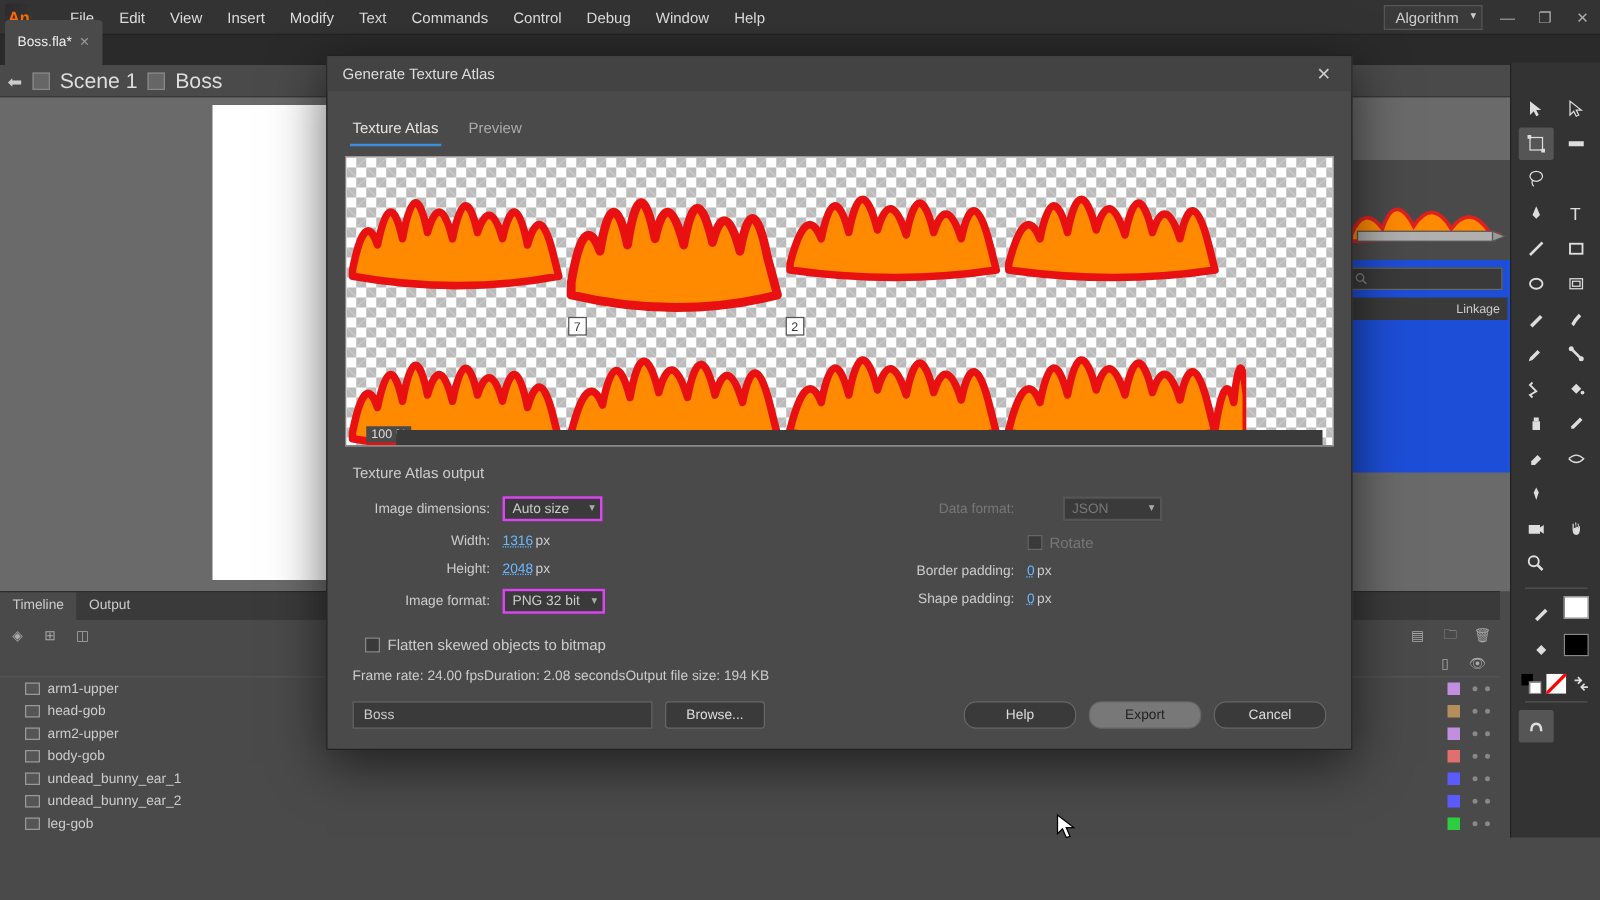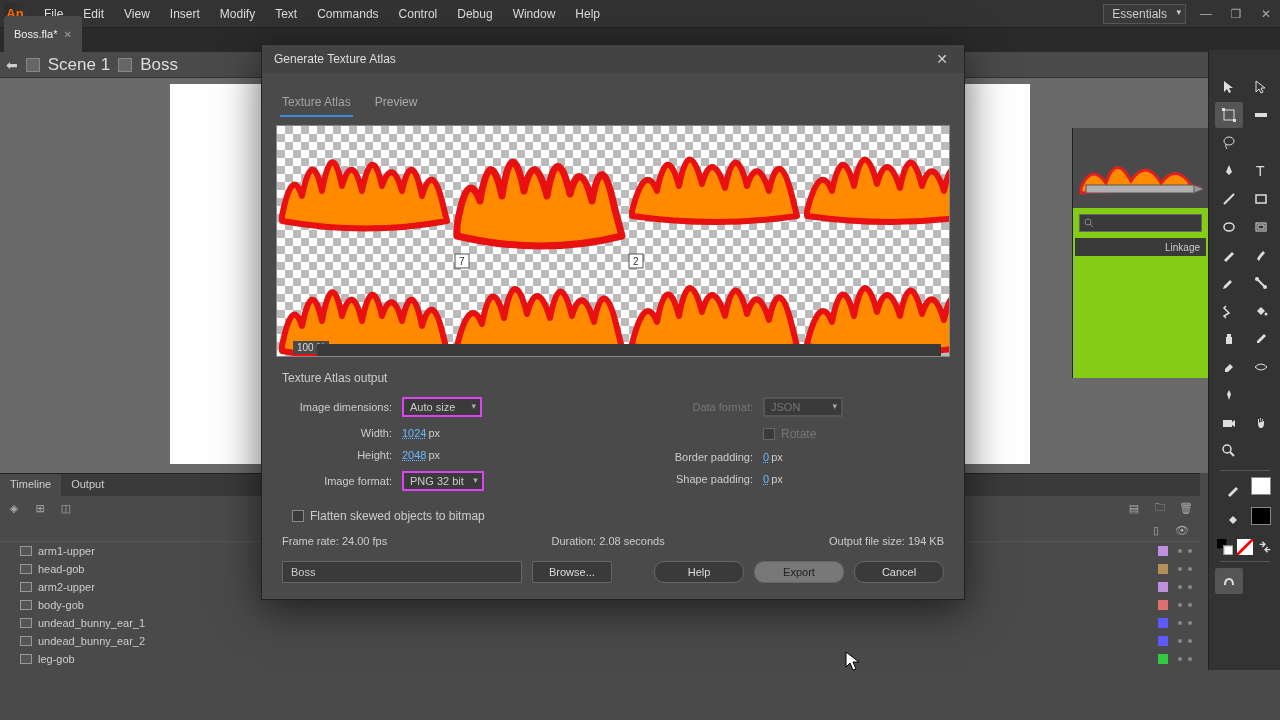--- a/index.html
+++ b/index.html
@@ -1,20 +1,20 @@
 <!DOCTYPE html>
 <html><head>
 <meta charset="utf-8">
 <style>
 * { margin: 0; padding: 0; box-sizing: border-box; font-family: "Segoe UI", Arial, sans-serif; }
 body { background: #333333; color: #cccccc; font-size: 12px; overflow: hidden; width: 1280px; height: 720px; position: relative; }
 
 
 .menu-bar { height: 28px; background: #333333; display: flex; align-items: center; padding: 0 4px; border-bottom: 1px solid #222; }
-.app-logo { width: 22px; height: 22px; background: linear-gradient(135deg, #2a2a2a, #3a3a3a); border-radius: 3px; display: flex; align-items: center; justify-content: center; margin-right: 8px; color: #ff6a00; font-weight: bold; font-size: 13px; }
+.app-logo { width: 22px; height: 22px; background: linear-gradient(135deg, #2a2a2a, #3a3a3a); border-radius: 3px; display: flex; align-items: center; justify-content: center; margin-right: 20px; color: #ff6a00; font-weight: bold; font-size: 13px; }
 .menu-item { padding: 4px 10px; color: #ddd; cursor: pointer; }
 .menu-right { margin-left: auto; display: flex; align-items: center; gap: 10px; }
 .workspace-dd { background: #3a3a3a; border: 1px solid #555; padding: 2px 18px 2px 8px; color: #ccc; position: relative; }
 .workspace-dd::after { content: "▾"; position: absolute; right: 4px; font-size: 9px; }
 .win-ctrl { width: 20px; height: 16px; display: flex; align-items: center; justify-content: center; color: #aaa; cursor: pointer; }
 
 
 .tab-bar { height: 24px; background: #2a2a2a; display: flex; align-items: flex-end; padding-left: 4px; }
 .file-tab { background: #4a4a4a; padding: 12px 10px; border-radius: 3px 3px 0 0; display: flex; align-items: center; gap: 6px; font-size: 11px; color: #eee; }
 .tab-close { font-size: 10px; color: #999; cursor: pointer; }
@@ -47,68 +47,68 @@
 
 .tool-strip { position: absolute; right: 0; top: 50px; width: 72px; height: 620px; background: #333333; border-left: 1px solid #222; display: flex; flex-direction: column; align-items: center; padding-top: 24px; gap: 2px; }
 .tool-row { display: flex; gap: 4px; }
 .tool-btn { width: 28px; height: 26px; display: flex; align-items: center; justify-content: center; color: #ccc; cursor: pointer; border-radius: 2px; }
 .tool-btn.active { background: #555; }
 .tool-btn svg { width: 16px; height: 16px; }
 .tool-sep { width: 50px; height: 1px; background: #555; margin: 4px 0; }
 .color-swatch { width: 20px; height: 18px; border: 1px solid #888; }
 
 
-.modal-backdrop { position: absolute; top: 44px; left: 261px; width: 704px; background: #4a4a4a; border: 1px solid #222; box-shadow: 0 10px 40px rgba(0,0,0,0.6); z-index: 100; }
+.modal-backdrop { position: absolute; top: 44px; left: 261px; width: 821px; background: #4a4a4a; border: 1px solid #222; box-shadow: 0 10px 40px rgba(0,0,0,0.6); z-index: 100; }
 .modal-title { height: 28px; display: flex; align-items: center; padding: 0 12px; font-size: 12px; color: #ddd; background: #434343; }
 .modal-close { margin-left: auto; width: 20px; height: 20px; display: flex; align-items: center; justify-content: center; cursor: pointer; color: #ccc; font-size: 14px; }
 .modal-body { padding: 10px 14px 16px; }
 .modal-tabs { display: flex; gap: 20px; padding: 8px 4px 0; }
 .modal-tab { padding: 4px 2px 6px; color: #aaa; cursor: pointer; font-size: 12px; }
-.modal-tab.active { color: #a3a3a3; border-bottom: 2px solid #3a8edb; }
+.modal-tab.active { color: #e5e5e5; border-bottom: 2px solid #3a8edb; }
 
 .atlas-preview { margin-top: 8px; border: 1px solid #888; background-color: #fff; position: relative; height: 232px; overflow: hidden; }
 .checker { position: absolute; inset: 0; background-image: linear-gradient(45deg,#bbb 25%,transparent 25%),linear-gradient(-45deg,#bbb 25%,transparent 25%),linear-gradient(45deg,transparent 75%,#bbb 75%),linear-gradient(-45deg,transparent 75%,#bbb 75%); background-size: 16px 16px; background-position: 0 0,0 8px,8px -8px,-8px 0; }
 .flames { position: absolute; inset: 0; }
 .zoom-label { position: absolute; left: 16px; bottom: 2px; background: #4a4a4a; color: #ddd; font-size: 10px; padding: 1px 4px; }
 .scroll-h { position: absolute; left: 40px; right: 8px; bottom: 0; height: 12px; background: #3a3a3a; }
 
 .form-section { padding: 14px 6px 4px; }
 .form-title { color: #ccc; margin-bottom: 12px; font-size: 12px; }
 .form-grid { display: grid; grid-template-columns: 1fr 1fr; column-gap: 60px; }
 .form-row { display: flex; align-items: center; margin-bottom: 10px; }
 .form-label { width: 110px; text-align: right; margin-right: 10px; color: #ccc; font-size: 11px; }
 .form-label.disabled { color: #777; }
 .select-ctrl { background: #3a3a3a; border: 2px solid #d946ef; padding: 2px 18px 2px 6px; color: #ccc; font-size: 11px; position: relative; min-width: 80px; }
 .select-ctrl::after { content: "▾"; position: absolute; right: 4px; font-size: 9px; color: #aaa; }
-.select-ctrl.disabled { color: #777; border-color: #555; }
+.select-ctrl.disabled { color: #777; border-color: #555; margin-left: 28px; }
 .value-text { color: #6bb8ff; font-size: 11px; text-decoration: underline dotted; }
 .value-unit { color: #ccc; margin-left: 2px; font-size: 11px; }
 .checkbox-row { display: flex; align-items: center; gap: 6px; margin-top: 8px; margin-left: 10px; text-align: center; }
 .checkbox-box { width: 12px; height: 12px; border: 1px solid #888; background: #3a3a3a; }
 .checkbox-box.disabled { border-color: #666; }
 
-.info-row { display: flex; justify-content: space-between; padding: 8px 6px 14px; color: #ccc; font-size: 11px; }
+.info-row { display: flex; padding: 8px 6px 14px; color: #ccc; font-size: 11px; }
 
 .bottom-row { display: flex; align-items: center; gap: 10px; padding: 0 6px; }
 .path-input { flex: 0 0 240px; background: #3a3a3a; border: 1px solid #666; padding: 4px 8px; color: #ccc; font-size: 11px; }
 .btn { border: 1px solid #666; background: #3a3a3a; color: #ddd; padding: 4px 16px; border-radius: 10px; font-size: 11px; cursor: pointer; min-width: 90px; text-align: center; }
 .btn.primary { background: #787878; color: #222; }
 
 
 .flame-svg { filter: drop-shadow(0 0 0 transparent); }
 
 
 .cursor { position: absolute; left: 844px; top: 650px; z-index: 200; pointer-events: none; }
 
 
 .stage-area { position: absolute; top: 0; left: 0; right: 72px; bottom: 247px; background: #6a6a6a; }
 .stage-canvas { position: absolute; left: 170px; top: 6px; width: 860px; height: 380px; background: #fff; }
 
 
-.right-stub { position: absolute; right: 72px; top: 50px; width: 136px; height: 250px; background: #84cc16; border-left: 1px solid #222; }
+.right-stub { position: absolute; right: 72px; top: 50px; width: 136px; height: 250px; background: #1d4ed8; border-left: 1px solid #222; }
 .search-box { margin: 6px; height: 18px; background: #3a3a3a; border: 1px solid #666; display: flex; align-items: center; padding-left: 4px; }
 .linkage-bar { height: 18px; background: #3a3a3a; display: flex; align-items: center; justify-content: flex-end; padding-right: 6px; font-size: 10px; margin: 0 2px; }
 
 </style>
 </head>
 <body>
 
 <div class="menu-bar">
   <div class="app-logo">An</div>
   <div class="menu-item">File</div>
@@ -116,21 +116,21 @@
   <div class="menu-item">View</div>
   <div class="menu-item">Insert</div>
   <div class="menu-item">Modify</div>
   <div class="menu-item">Text</div>
   <div class="menu-item">Commands</div>
   <div class="menu-item">Control</div>
   <div class="menu-item">Debug</div>
   <div class="menu-item">Window</div>
   <div class="menu-item">Help</div>
   <div class="menu-right">
-    <div class="workspace-dd">Essentials</div>
+    <div class="workspace-dd">Algorithm</div>
     <div class="win-ctrl">—</div>
     <div class="win-ctrl">❐</div>
     <div class="win-ctrl">✕</div>
   </div>
 </div>
 
 <div class="tab-bar">
   <div class="file-tab">
     <span>Boss.fla*</span>
     <span class="tab-close">✕</span>
@@ -527,21 +527,21 @@
     <div class="form-section">
       <div class="form-title">Texture Atlas output</div>
       <div class="form-grid">
         <div>
           <div class="form-row">
             <span class="form-label">Image dimensions:</span>
             <span class="select-ctrl">Auto size</span>
           </div>
           <div class="form-row">
             <span class="form-label">Width:</span>
-            <span class="value-text">1024</span>
+            <span class="value-text">1316</span>
               <span class="value-unit">px</span>
           </div>
           <div class="form-row">
             <span class="form-label">Height:</span>
             <span class="value-text">2048</span>
               <span class="value-unit">px</span>
           </div>
           <div class="form-row">
             <span class="form-label">Image format:</span>
             <span class="select-ctrl">PNG 32 bit</span>

